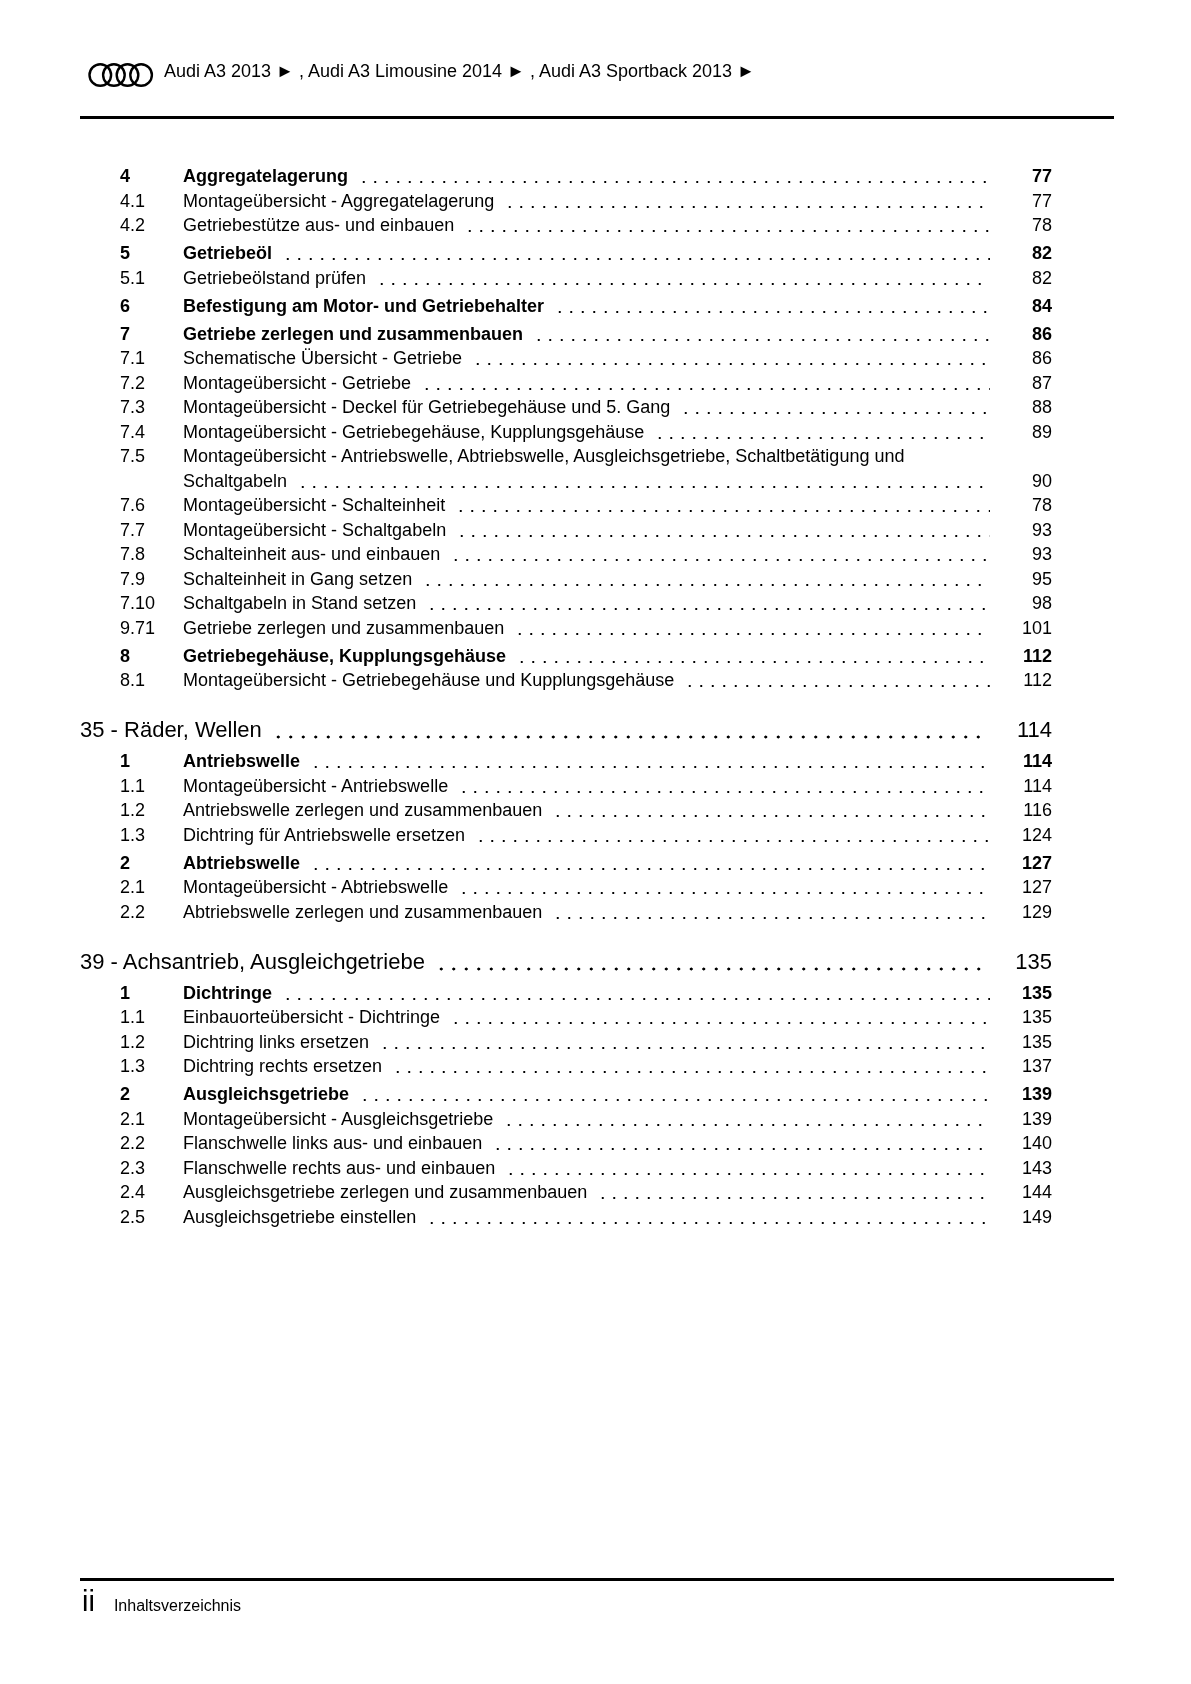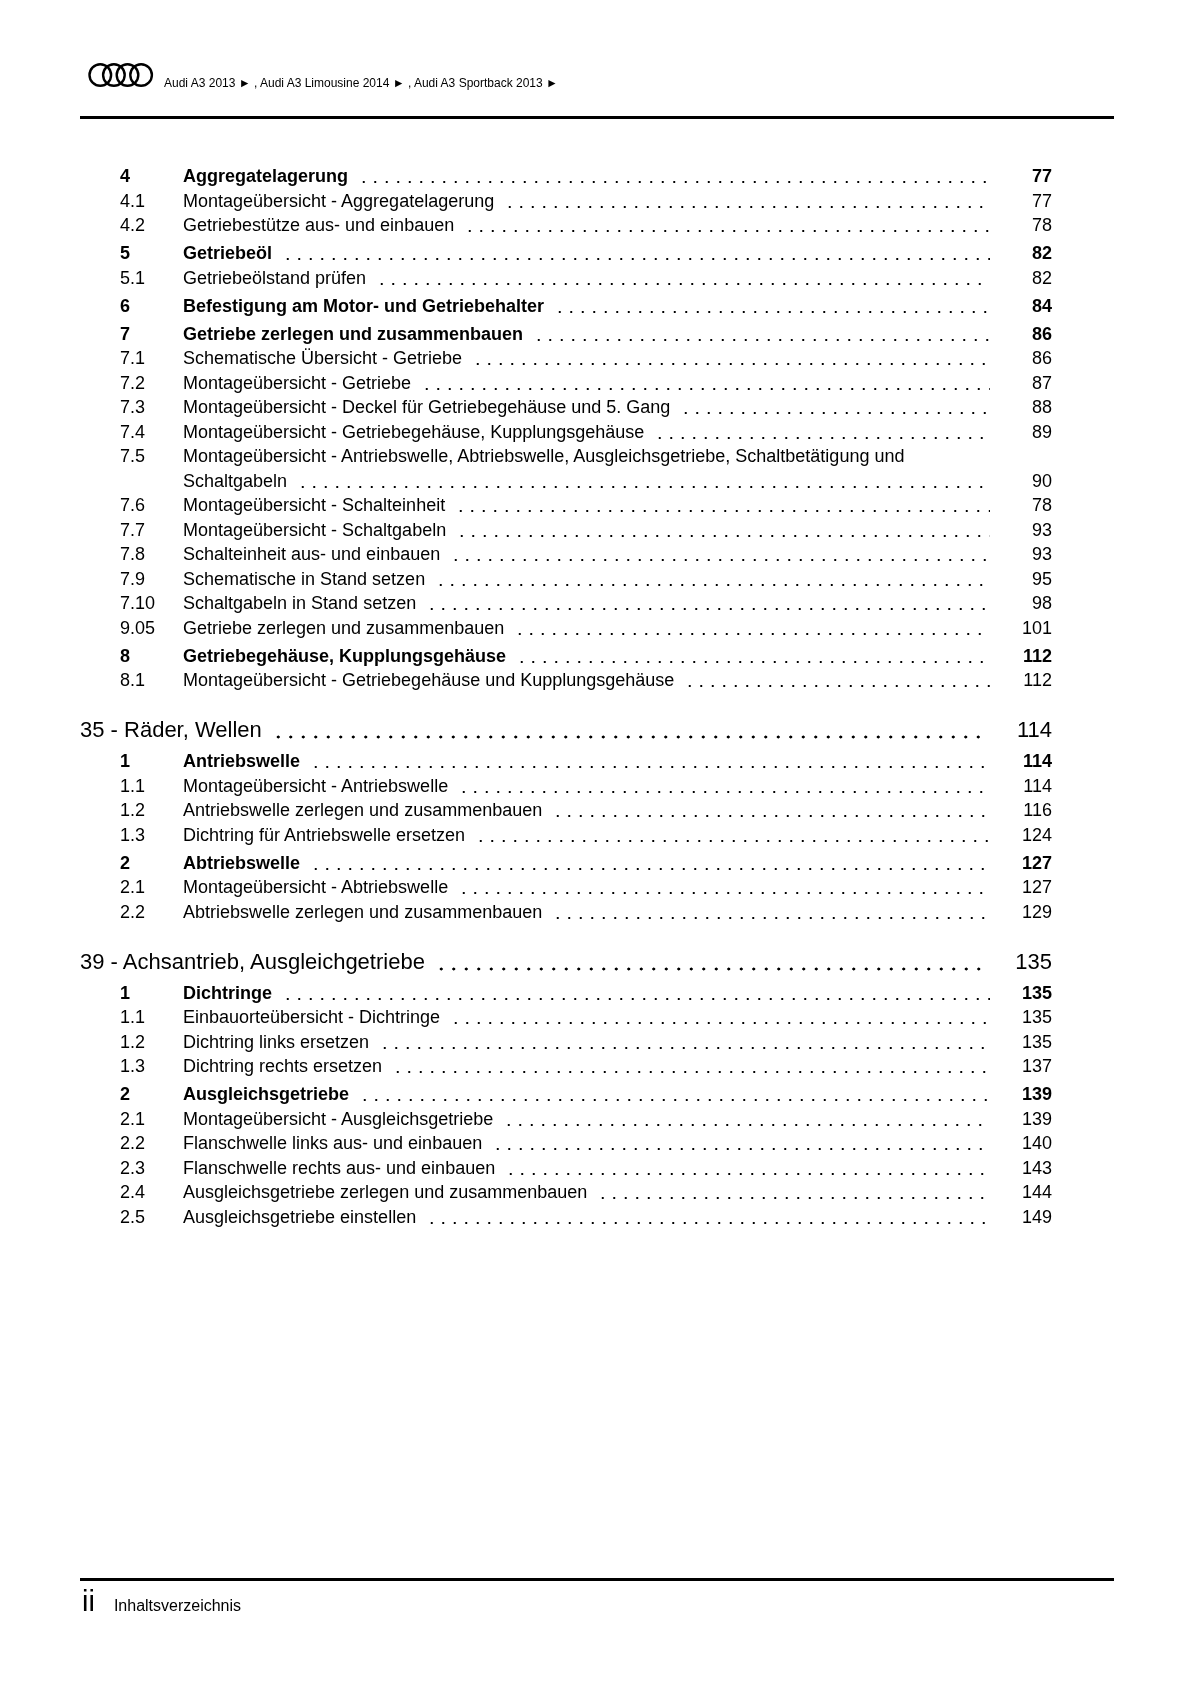--- a/index.html
+++ b/index.html
@@ -2,21 +2,21 @@
 <html><head>
 <meta charset="utf-8">
 <style>
   html, body { margin:0; padding:0; background:#ffffff; }
   body { font-family: "Liberation Sans", "DejaVu Sans", sans-serif; color:#000; }
   .page { position:relative; width:1191px; height:1684px; background:#fff; overflow:hidden; }
 
   
   .header-logo { position:absolute; left:88px; top:62px; }
   .header-logo circle { fill:none; stroke:#000; stroke-width:2.4px; }
-  .header-text { position:absolute; left:164px; top:72px; font-size:12px; line-height:23px; white-space:nowrap; }
+  .header-text { position:absolute; left:164px; top:60px; font-size:18px; line-height:23px; white-space:nowrap; }
   .rule-top { position:absolute; left:80px; top:116px; width:1034px; height:3px; background:#000; }
 
   
   .toc { position:absolute; left:80px; top:160px; width:972px; }
   .row { display:flex; align-items:flex-end; }
   .row.sub, .row.section { font-size:18px; line-height:23px; margin-bottom:1.5px; padding-left:40px; }
   .row.section { margin-top:5px; font-weight:bold; }
   .row.chapter { font-size:22px; line-height:28px; margin-top:24px; margin-bottom:6px; }
   .num { flex:0 0 63px; }
   .title { white-space:nowrap; }
@@ -144,32 +144,32 @@
         <span class="page-num">93</span>
       </div>
       <div class="row sub">
         <span class="num">7.8</span>
         <span class="title">Schalteinheit aus- und einbauen</span>
         <span class="leader"></span>
         <span class="page-num">93</span>
       </div>
       <div class="row sub">
         <span class="num">7.9</span>
-        <span class="title">Schematische in Stand setzen</span>
+        <span class="title">Schalteinheit in Gang setzen</span>
         <span class="leader"></span>
         <span class="page-num">95</span>
       </div>
       <div class="row sub">
         <span class="num">7.10</span>
         <span class="title">Schaltgabeln in Stand setzen</span>
         <span class="leader"></span>
         <span class="page-num">98</span>
       </div>
       <div class="row sub">
-        <span class="num">9.05</span>
+        <span class="num">9.71</span>
         <span class="title">Getriebe zerlegen und zusammenbauen</span>
         <span class="leader"></span>
         <span class="page-num">101</span>
       </div>
       <div class="row section">
         <span class="num">8</span>
         <span class="title">Getriebegehäuse, Kupplungsgehäuse</span>
         <span class="leader"></span>
         <span class="page-num">112</span>
       </div>

